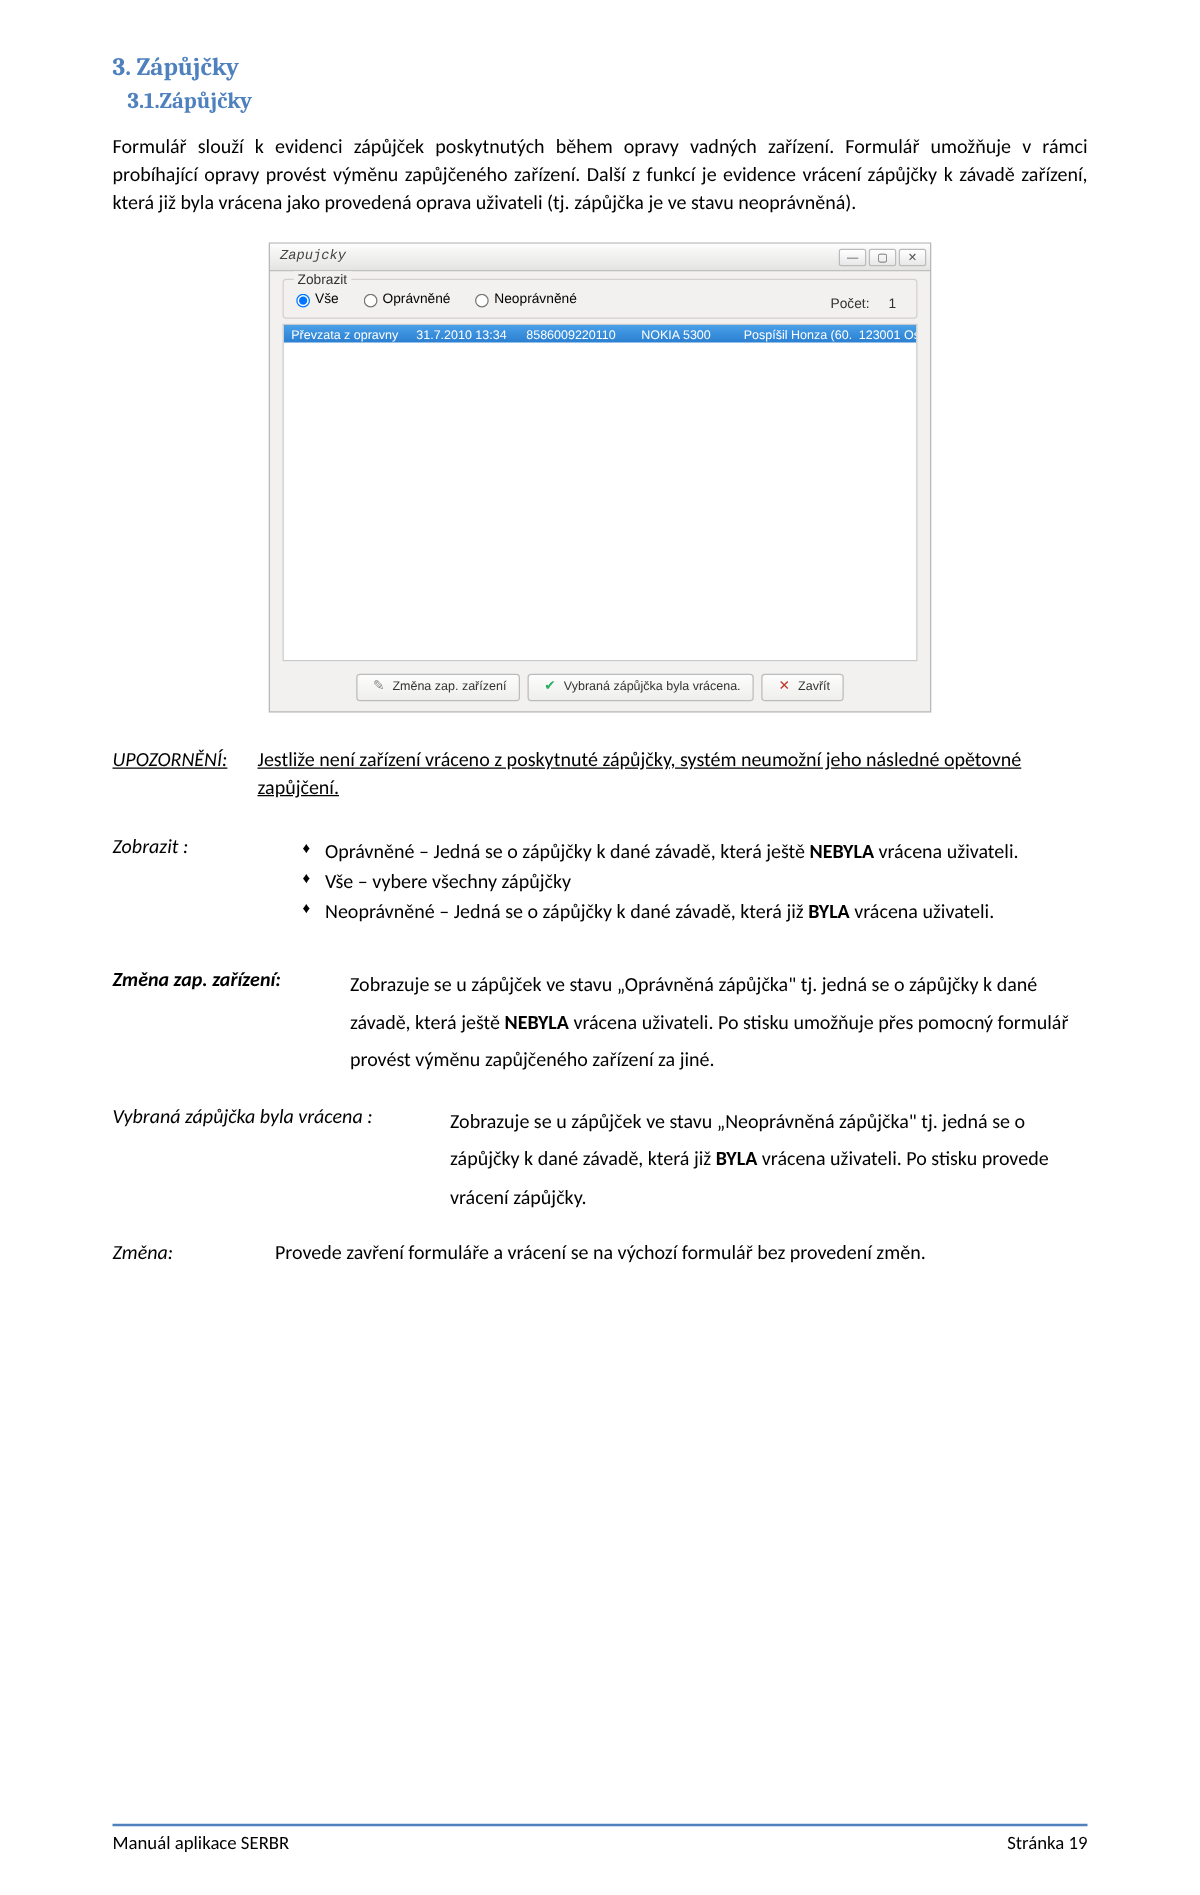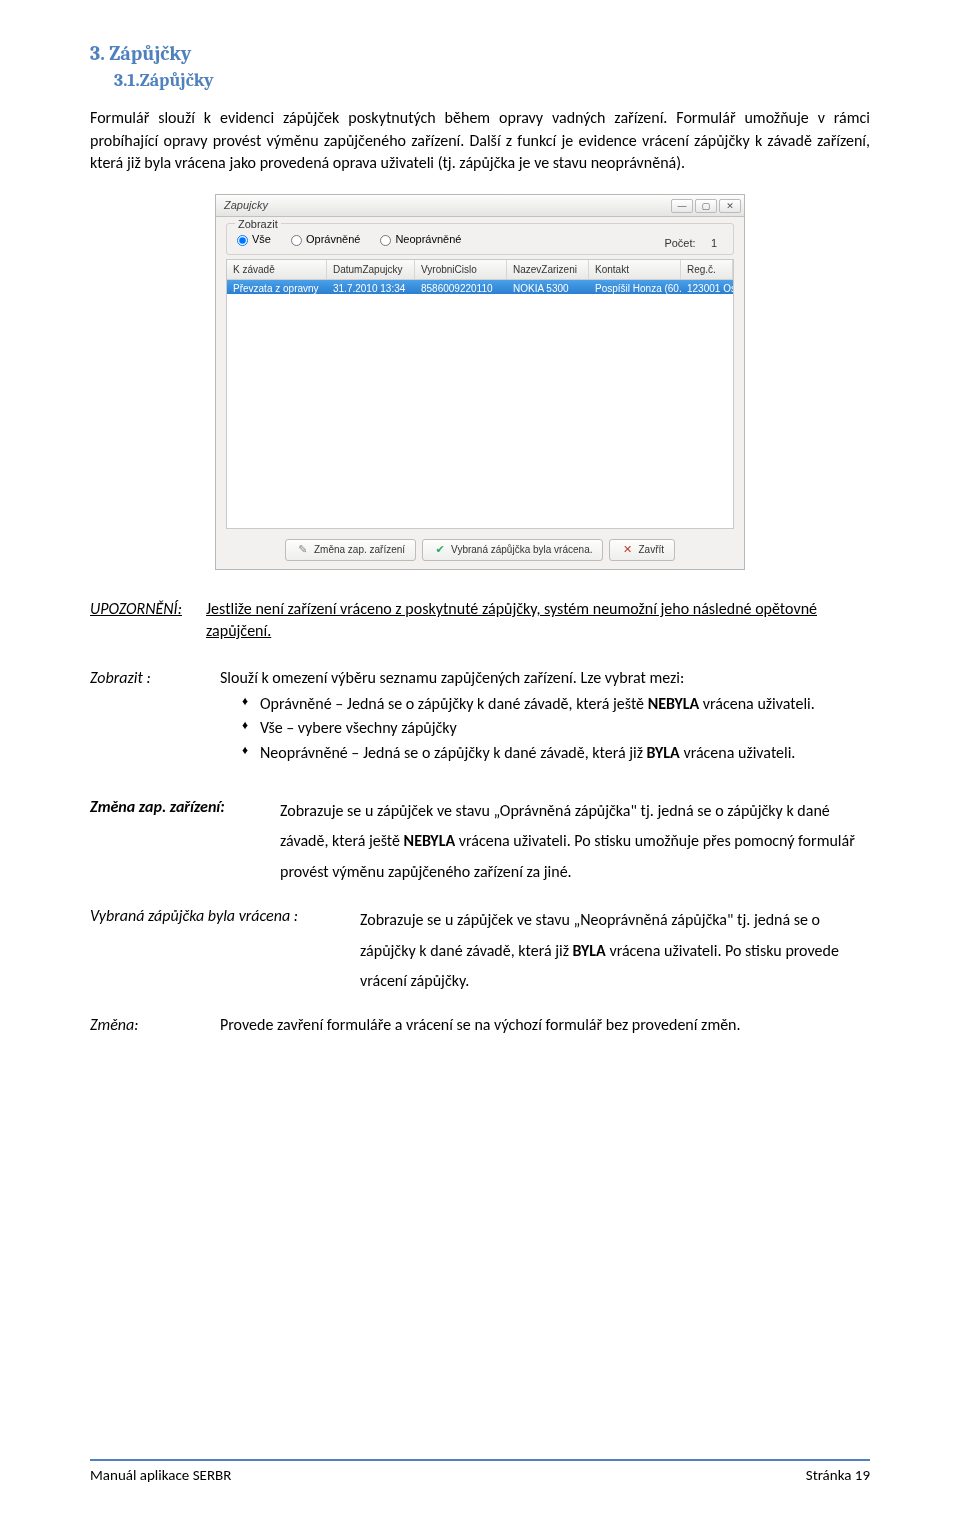--- a/index.html
+++ b/index.html
@@ -19,21 +19,21 @@
     font-weight: bold;
     color: #4e81bd;
     margin-bottom: 0;
     font-family: Cambria, Georgia, serif;
   }
   .h2 {
     font-size: 18px;
     font-weight: bold;
     color: #4e81bd;
     margin-bottom: 14px;
-    margin-left: 24px;
+    margin-left: 12px;
     font-family: Cambria, Georgia, serif;
   }
   .para {
     margin-bottom: 14px;
     text-align: justify;
   }
 
   
   .win {
     width: 530px;
@@ -45,21 +45,21 @@
   }
   .titlebar {
     height: 22px;
     background: linear-gradient(#fdfdfd,#e4e4e2);
     border-bottom: 1px solid #c0c0c0;
     display: flex;
     align-items: center;
     padding: 0 3px 0 8px;
     color: #444;
   }
-  .titlebar .title { flex: 1; font-style: italic; font-size: 11px; }
+  .titlebar .title { flex: 1; font-style: italic; font-size: 11px; font-family: Liberation Mono, monospace; }
   .winctl {
     display: flex;
     gap: 0;
   }
   .winbtn {
     width: 22px;
     height: 14px;
     border: 1px solid #bbb;
     background: linear-gradient(#fff,#e8e8e8);
     font-size: 9px;
@@ -240,28 +240,20 @@
       </label>
     </div>
     <div class="count">
       <span>Počet:</span>
       &nbsp;&nbsp;&nbsp;
       <span>1</span>
     </div>
   </div>
 
   <div class="grid">
-    <div class="ghead">
-      <div class="c1">K závadě</div>
-      <div class="c2">DatumZapujcky</div>
-      <div class="c3">VyrobniCislo</div>
-      <div class="c4">NazevZarizeni</div>
-      <div class="c5">Kontakt</div>
-      <div class="c6">Reg.č.</div>
-    </div>
     <div class="grow">
       <div class="c1">Převzata z opravny</div>
       <div class="c2">31.7.2010 13:34</div>
       <div class="c3">8586009220110</div>
       <div class="c4">NOKIA 5300</div>
       <div class="c5">Pospíšil Honza (60..</div>
       <div class="c6">123001 Ostrava</div>
     </div>
   </div>
 
@@ -282,21 +274,20 @@
 </div>
 
 <div class="def upz">
   <div class="lbl">UPOZORNĚNÍ:</div>
   <div class="body">Jestliže není zařízení vráceno z poskytnuté zápůjčky, systém neumožní jeho následné opětovné zapůjčení.</div>
 </div>
 
 <div class="def" style="margin-bottom:30px;">
   <div class="lbl lbl-w1">Zobrazit :</div>
   <div class="body">
-    <span>Slouží k omezení výběru seznamu zapůjčených zařízení. Lze vybrat mezi:</span>
     <ul>
       <li>
         <span>Oprávněné – Jedná se o zápůjčky k dané závadě, která ještě </span><span class="bold">NEBYLA</span><span> vrácena uživateli.</span>
       </li>
       <li>Vše – vybere všechny zápůjčky</li>
       <li>
         <span>Neoprávněné – Jedná se o zápůjčky k dané závadě, která již </span><span class="bold">BYLA</span><span> vrácena uživateli.</span>
       </li>
     </ul>
   </div>

